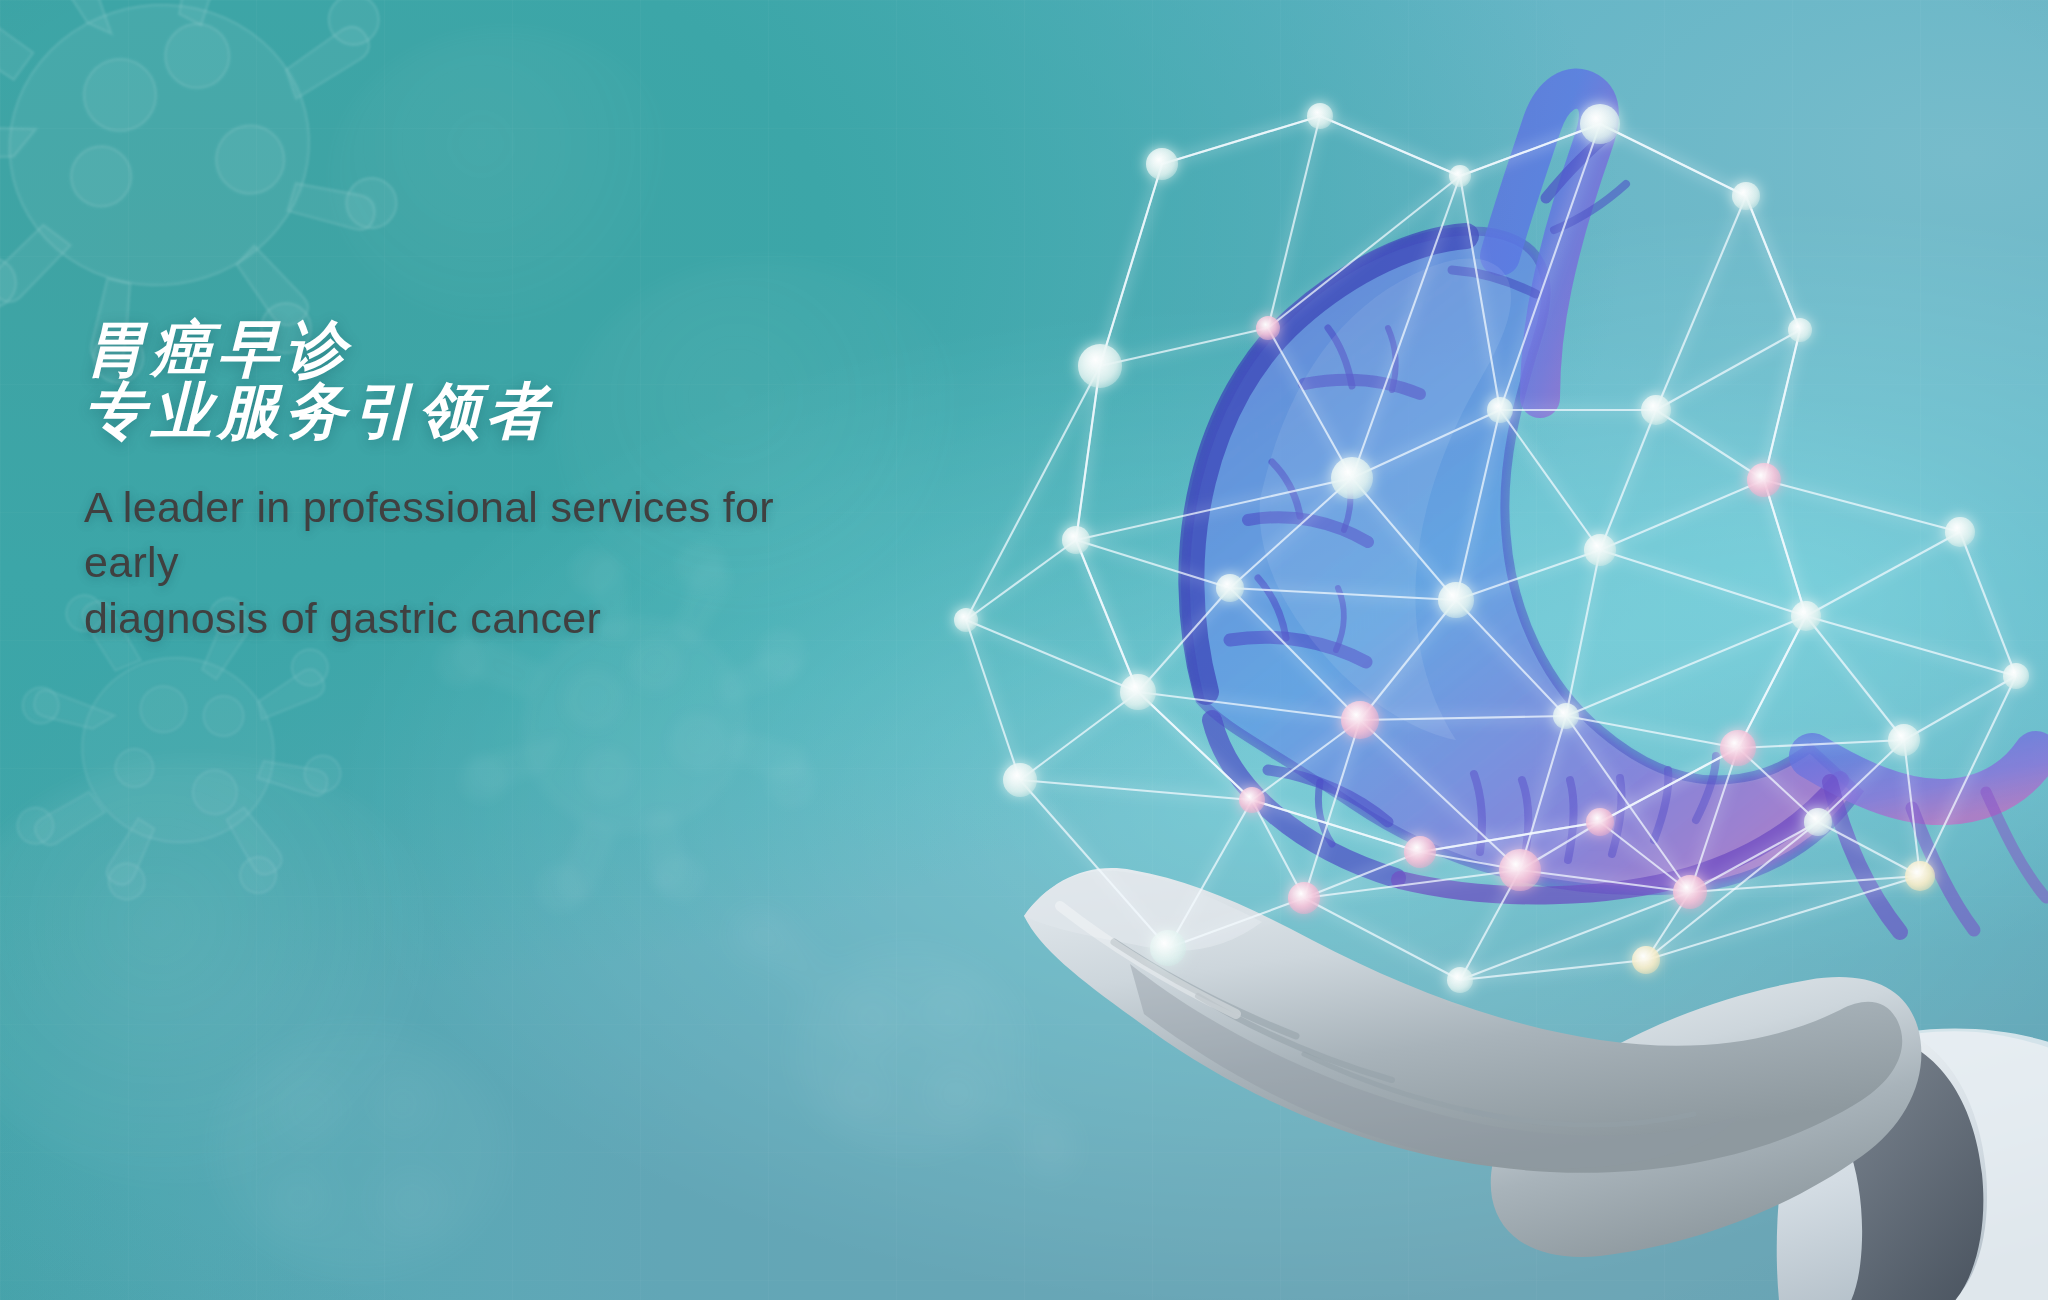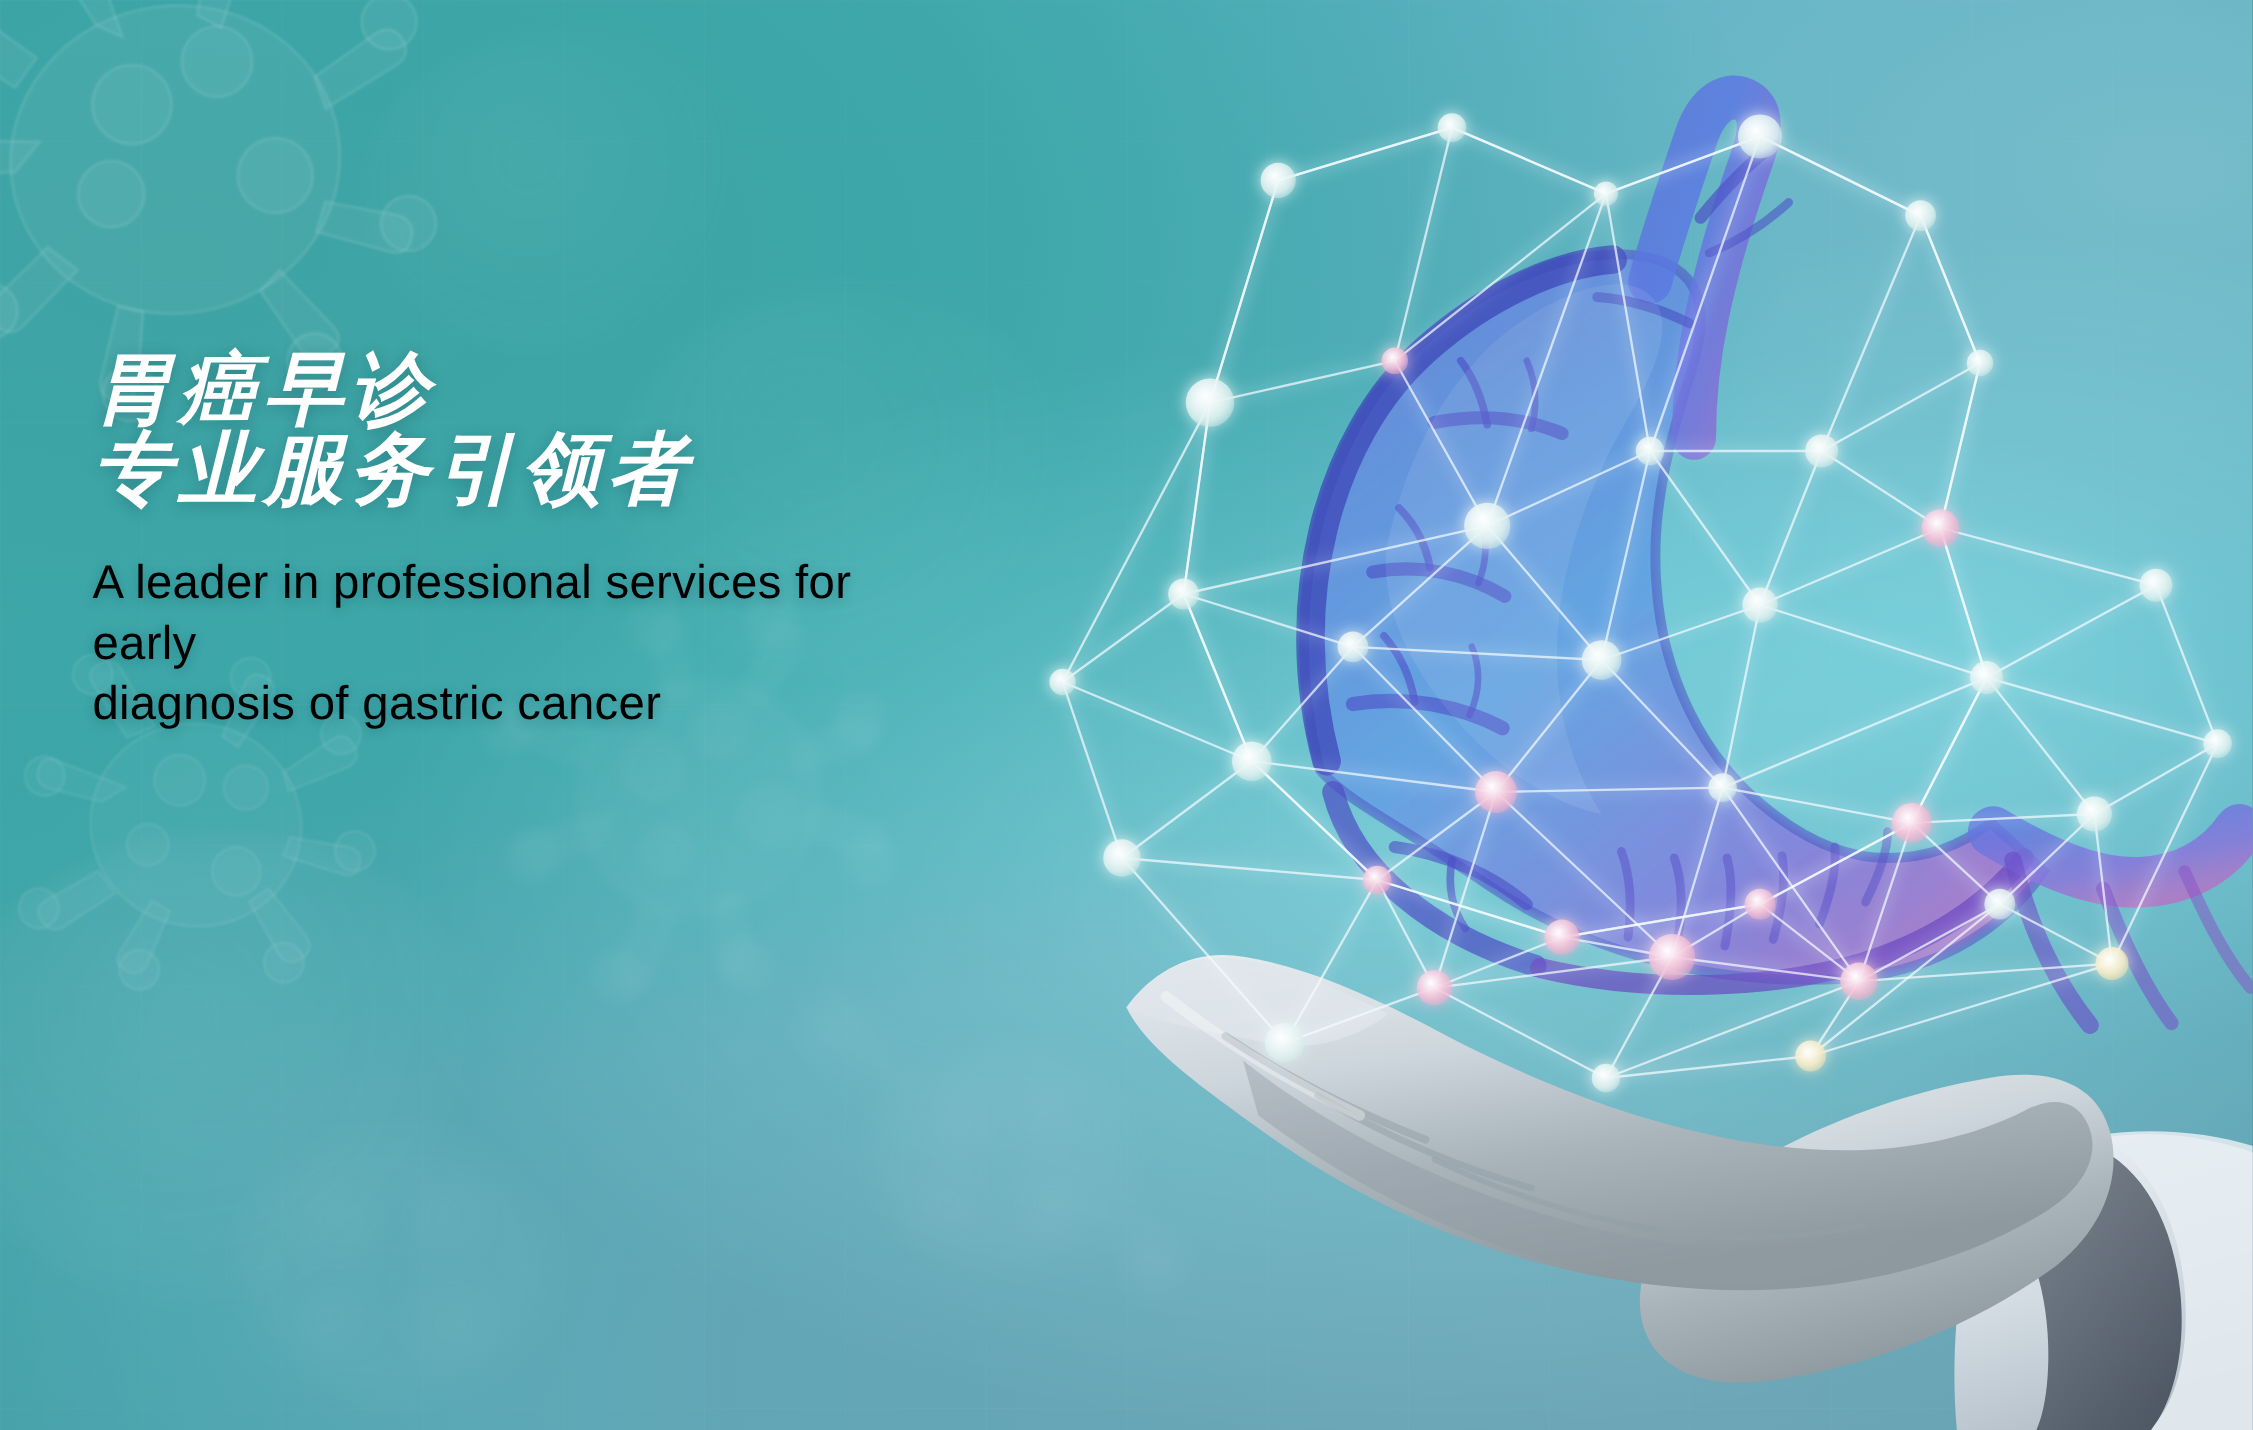--- a/index.html
+++ b/index.html
@@ -60,32 +60,32 @@
     filter:blur(10px);
   }
 
   
   .copy{position:absolute;left:84px;top:318px;width:980px;}
 
   .headline{
     color:#ffffff;
     font-weight:bold;
     font-style:italic;
-    font-size:72px;
+    font-size:61px;
     line-height:1.02;
     letter-spacing:6px;
     margin:0;
     text-shadow:0 3px 14px rgba(12,70,80,.33);
     white-space:nowrap;
   }
   .headline .l2{display:block;}
 
   .subtitle{
     margin:38px 0 0 0;
-    color:#000000;
+    color:#404040;
     font-weight:normal;
     font-size:43px;
     line-height:1.28;
     letter-spacing:.3px;
     max-width:790px;
     text-shadow:0 2px 10px rgba(10,65,75,.30);
   }
   .subtitle span{display:block;}
 
   

